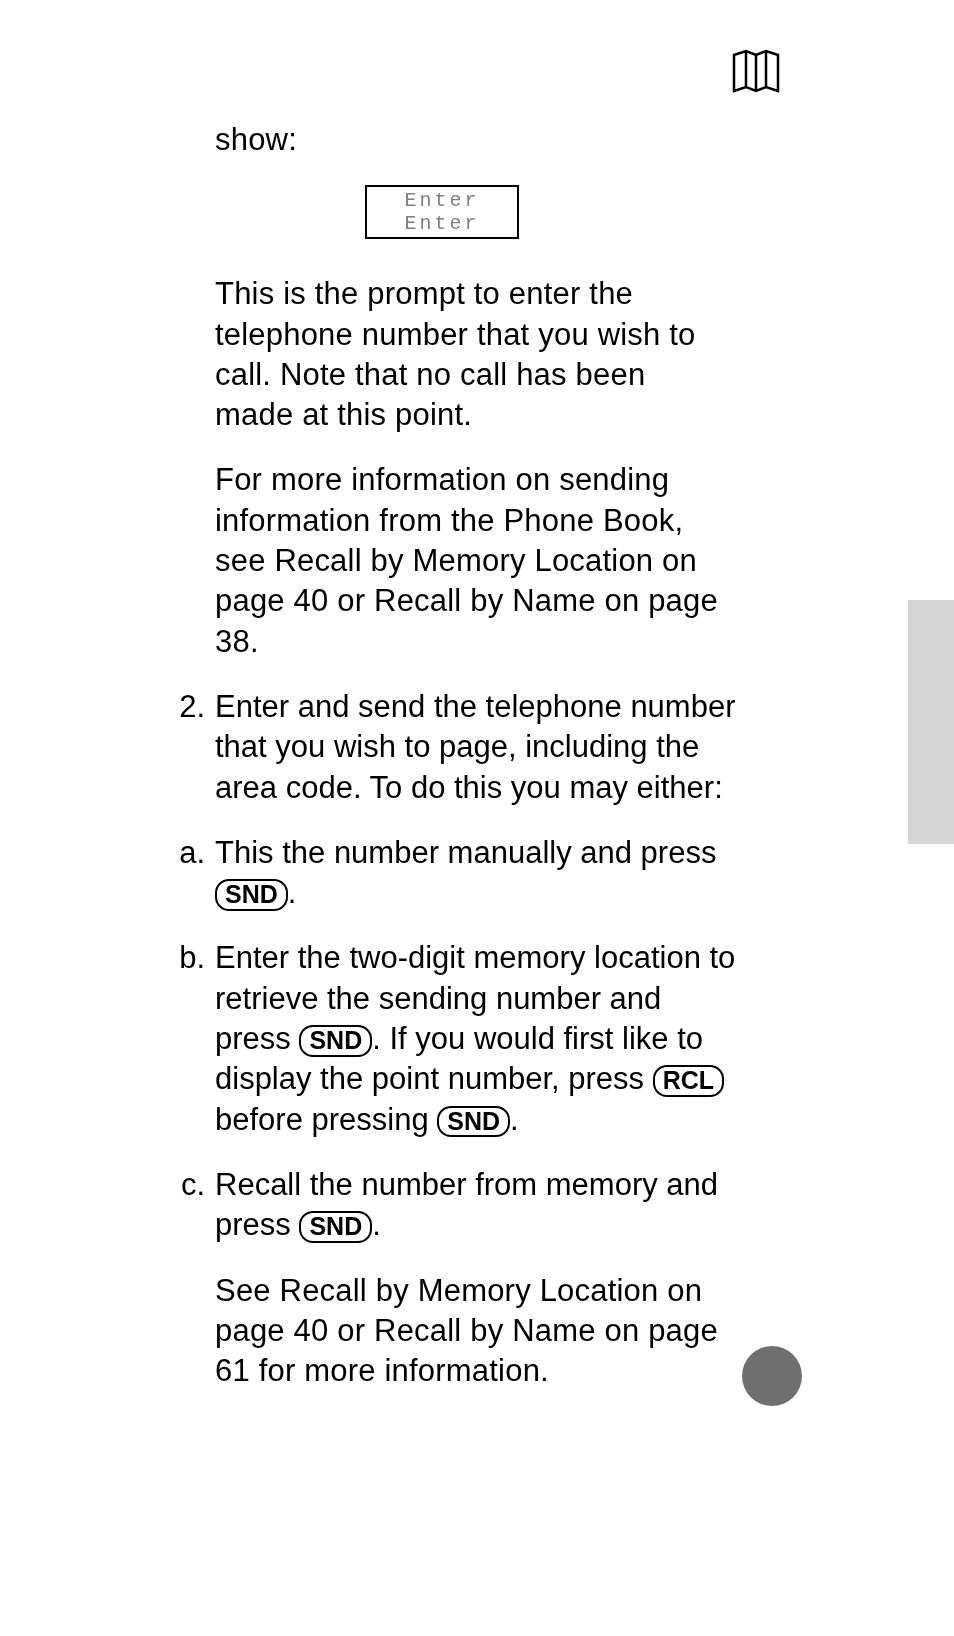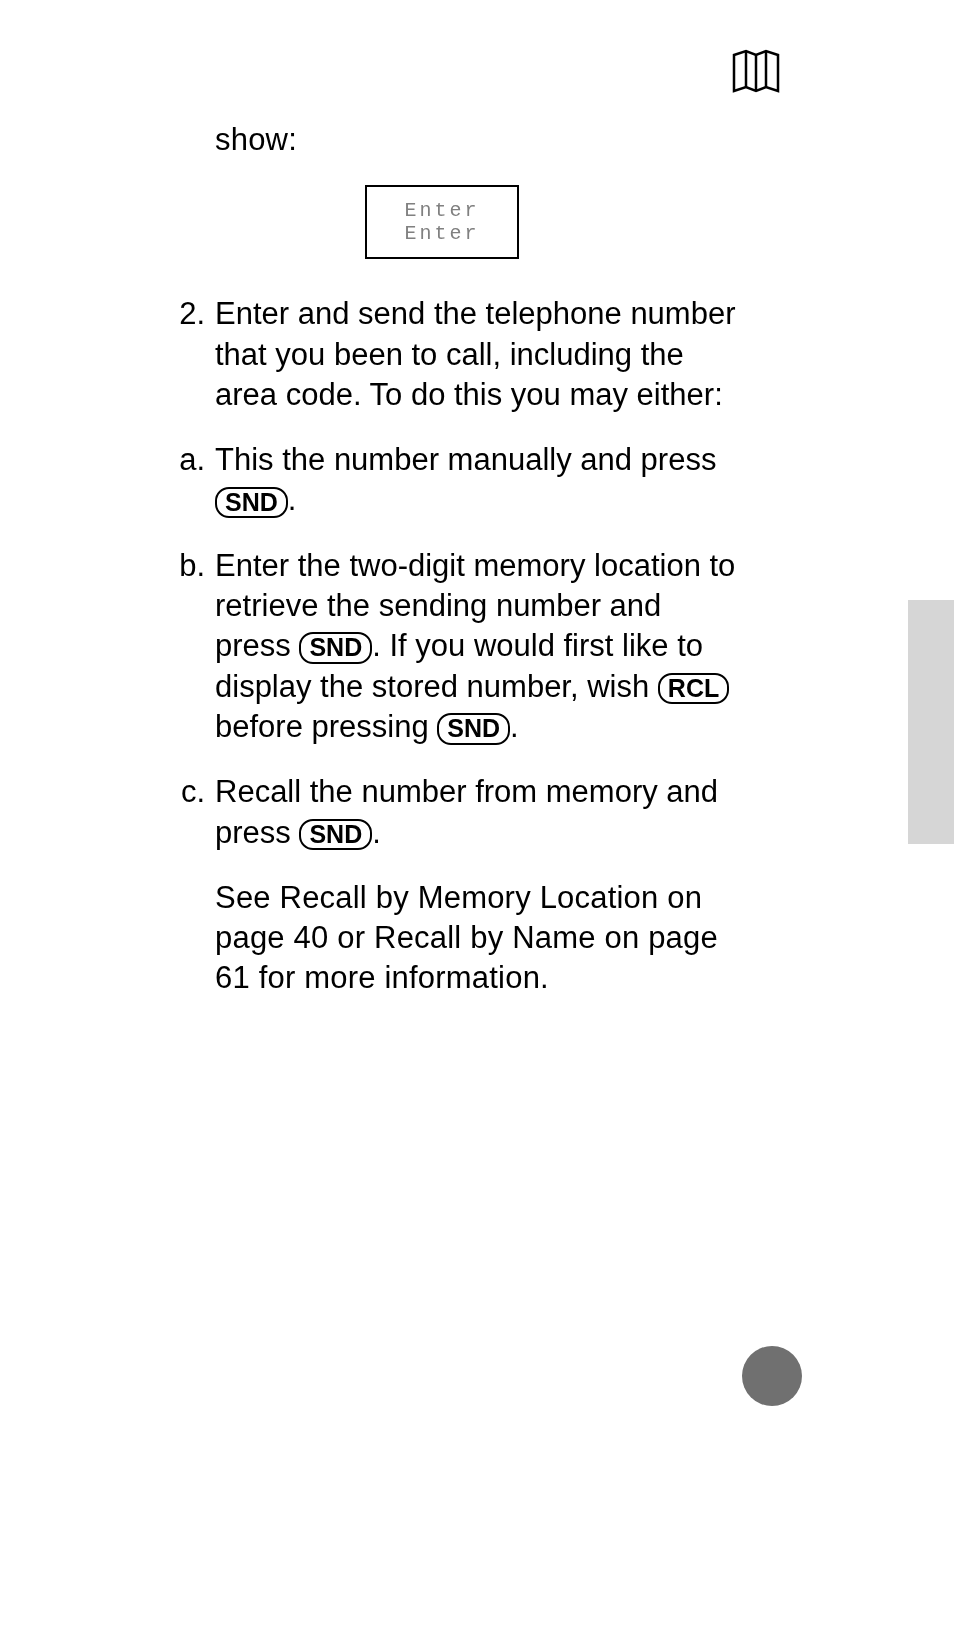--- a/index.html
+++ b/index.html
@@ -1,19 +1,19 @@
 <!DOCTYPE html>
 <html><head>
 <meta charset="utf-8">
 <style>
   html,body{margin:0;padding:0;background:#fff;font-family:Arial,Helvetica,sans-serif;color:#000}
   .page{position:relative;width:954px;height:1636px;box-sizing:border-box}
   .content{position:absolute;left:215px;top:120px;width:525px}
   .p{font-size:31px;line-height:1.3;margin:0 13px 25px 0;letter-spacing:.2px}
-  .lcd{border:2px solid #000;width:150px;margin:8px 0 35px 150px;padding:12px 0;text-align:center;font-family:'Courier New',monospace;font-size:20px;color:#808080;line-height:1.15;letter-spacing:3px}
+  .lcd{border:2px solid #000;width:150px;margin:8px 0 35px 150px;padding:2px 0;text-align:center;font-family:'Courier New',monospace;font-size:20px;color:#808080;line-height:1.15;letter-spacing:3px}
   .book-icon{position:absolute;top:45px;right:170px}
   .book-icon svg{width:56px;height:56px}
   .side-tab{position:absolute;right:0;top:600px;width:46px;height:244px;background:#d6d6d6}
   .dot{position:absolute;right:152px;bottom:230px;width:60px;height:60px;border-radius:50%;background:#707070}
   .item{display:flex;margin-bottom:25px}
   .marker{flex:0 0 46px;font-size:31px;line-height:1.3;text-align:right;padding-right:10px;margin-left:-56px}
   .body{flex:1;font-size:31px;line-height:1.3}
   .btn{display:inline-block;border:2px solid #000;border-radius:14px;padding:0 8px;font-size:25px;font-weight:bold;vertical-align:middle;line-height:1.1}
 </style>
 </head>
@@ -32,38 +32,40 @@
 
   <div class="content">
 
     <p class="p">show:</p>
 
     <div class="lcd">
       <div>Enter</div>
       <div>Enter</div>
     </div>
 
+    <p class="p">This is the prompt to enter the telephone number that you wish to call. Note that no call has been made at this point.</p>
 
+    <p class="p">For more information on sending information from the Phone Book, see Recall by Memory Location on page 40 or Recall by Name on page 38.</p>
 
     <div class="item">
       <div class="marker">2.</div>
-      <div class="body">Enter and send the telephone number that you been to call, including the area code. To do this you may either:</div>
+      <div class="body">Enter and send the telephone number that you wish to page, including the area code. To do this you may either:</div>
     </div>
 
     <div class="item">
       <div class="marker">a.</div>
       <div class="body">
         <span>This the number manually and press </span><span class="btn">SND</span><span>.</span>
       </div>
     </div>
 
     <div class="item">
       <div class="marker">b.</div>
       <div class="body">
-        <span>Enter the two-digit memory location to retrieve the sending number and press </span><span class="btn">SND</span><span>. If you would first like to display the stored number, wish </span><span class="btn">RCL</span><span> before pressing </span><span class="btn">SND</span><span>.</span>
+        <span>Enter the two-digit memory location to retrieve the sending number and press </span><span class="btn">SND</span><span>. If you would first like to display the point number, press </span><span class="btn">RCL</span><span> before pressing </span><span class="btn">SND</span><span>.</span>
       </div>
     </div>
 
     <div class="item">
       <div class="marker">c.</div>
       <div class="body">
         <span>Recall the number from memory and press </span><span class="btn">SND</span><span>.</span>
       </div>
     </div>
 

